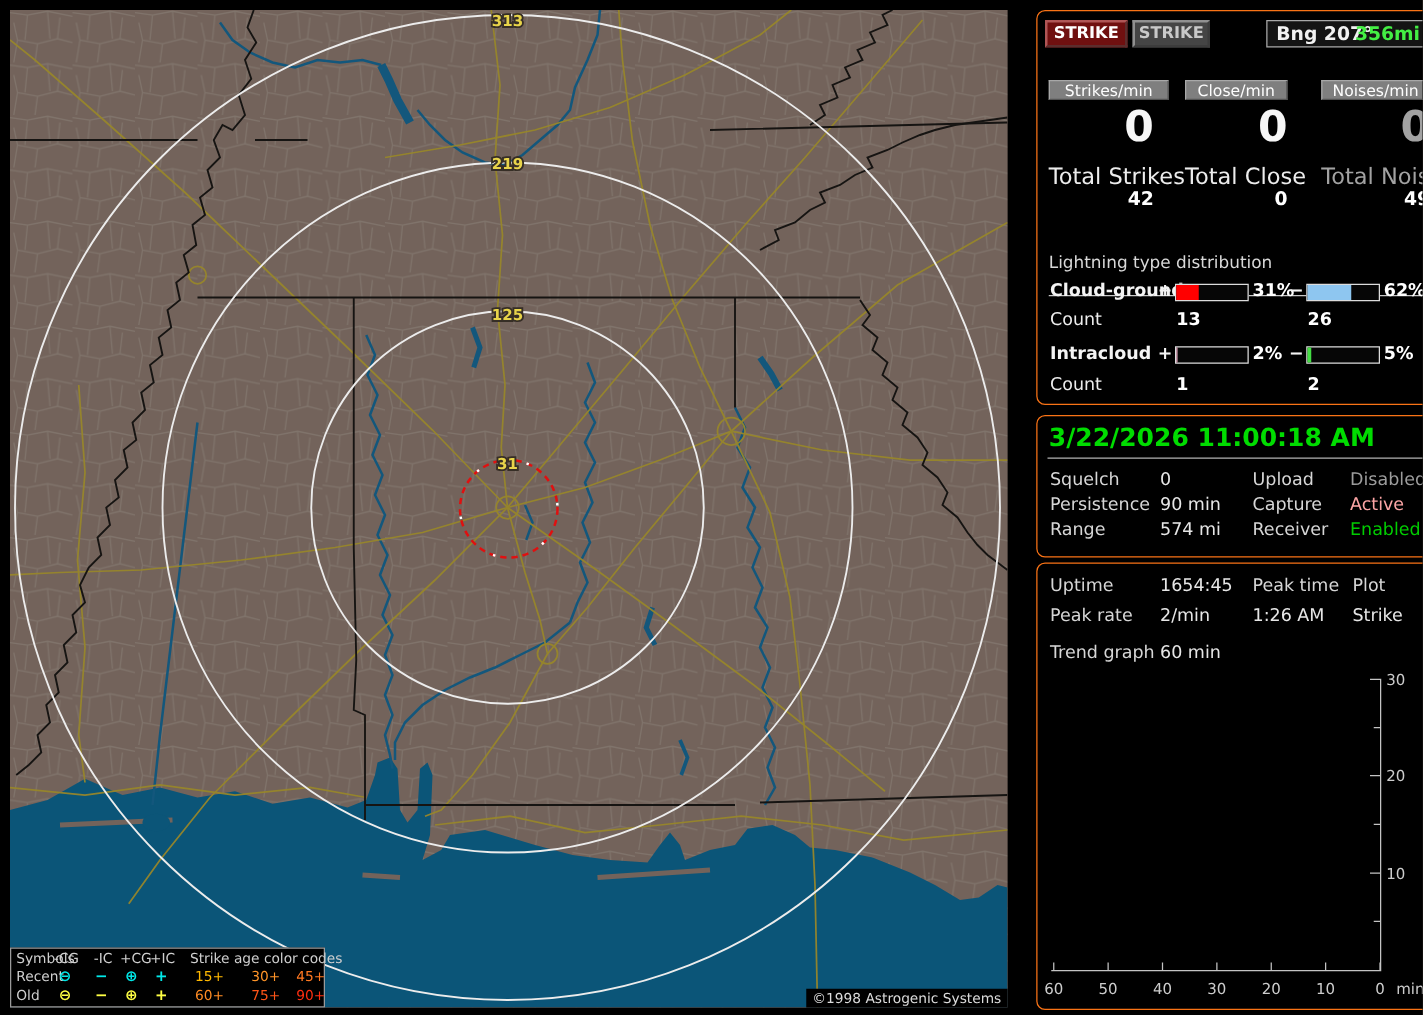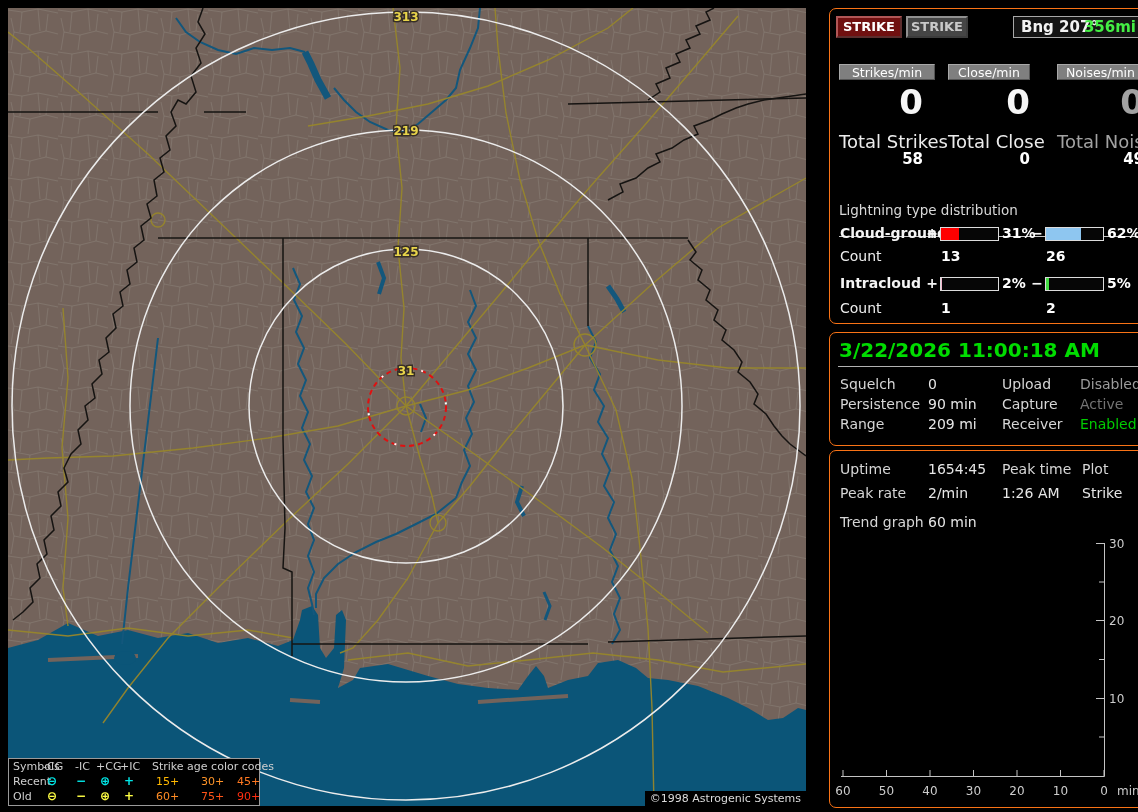--- a/index.html
+++ b/index.html
@@ -176,21 +176,21 @@
   <span class="rate-label" style="left:9px;top:55px;width:96px">Strikes/min</span>
   <span class="rate-label" style="left:118px;top:55px;width:82px">Close/min</span>
   <span class="rate-label" style="left:227px;top:55px;width:87px">Noises/min</span>
   <span class="rate-val" style="left:9px;top:75px;width:84px">0</span>
   <span class="rate-val" style="left:118px;top:75px;width:82px">0</span>
   <span class="rate-val dim" style="left:227px;top:75px;width:87px">0</span>
 
   <span class="tot-label" style="left:9px;top:122px;width:84px">Total Strikes</span>
   <span class="tot-label" style="left:118px;top:122px;width:82px">Total Close</span>
   <span class="tot-label dim" style="left:227px;top:122px;width:87px">Total Noises</span>
-  <span class="tot-val" style="left:9px;top:141px;width:84px">58</span>
+  <span class="tot-val" style="left:9px;top:141px;width:84px">42</span>
   <span class="tot-val" style="left:118px;top:141px;width:82px">0</span>
   <span class="tot-val" style="left:227px;top:141px;width:87px">49</span>
 
   <span class="sect-hdr" style="top:193px">Lightning type distribution</span>
 
   <span class="dist-label" style="left:10px;top:216px">Cloud-ground</span>
   <span class="sign" style="left:95px;top:216px">+</span>
   <span class="bar" style="left:110px;top:218px">
       <i style="background-color: rgb(255, 0, 0); width: 31%;"></i>
     </span>
@@ -225,24 +225,24 @@
   <span class="rule"></span>
 
   <span class="f14 lab" style="left:10px;top:43px">Squelch</span>
   <span class="f14" style="left:98px;top:43px">0</span>
   <span class="f14 lab" style="left:172px;top:43px">Upload</span>
   <span class="f14" style="left: 250px; top: 43px; color: rgb(156, 156, 156);">Disabled</span>
 
   <span class="f14 lab" style="left:10px;top:63px">Persistence</span>
   <span class="f14" style="left:98px;top:63px">90 min</span>
   <span class="f14 lab" style="left:172px;top:63px">Capture</span>
-  <span class="f14" style="left: 250px; top: 63px; color: #737373;">Active</span>
+  <span class="f14" style="left: 250px; top: 63px; color: #fca5a5;">Active</span>
 
   <span class="f14 lab" style="left:10px;top:83px">Range</span>
-  <span class="f14" style="left:98px;top:83px">209 mi</span>
+  <span class="f14" style="left:98px;top:83px">574 mi</span>
   <span class="f14 lab" style="left:172px;top:83px">Receiver</span>
   <span class="f14" style="left: 250px; top: 83px; color: rgb(0, 204, 0);">Enabled</span>
 </section>
 
 <section class="panel" id="p3">
   <span class="f14 lab" style="left:10px;top:10px">Uptime</span>
   <span class="f14" style="left:98px;top:10px">1654:45</span>
   <span class="f14 lab" style="left:172px;top:10px">Peak time</span>
   <span class="f14 lab" style="left:252px;top:10px">Plot</span>
 

